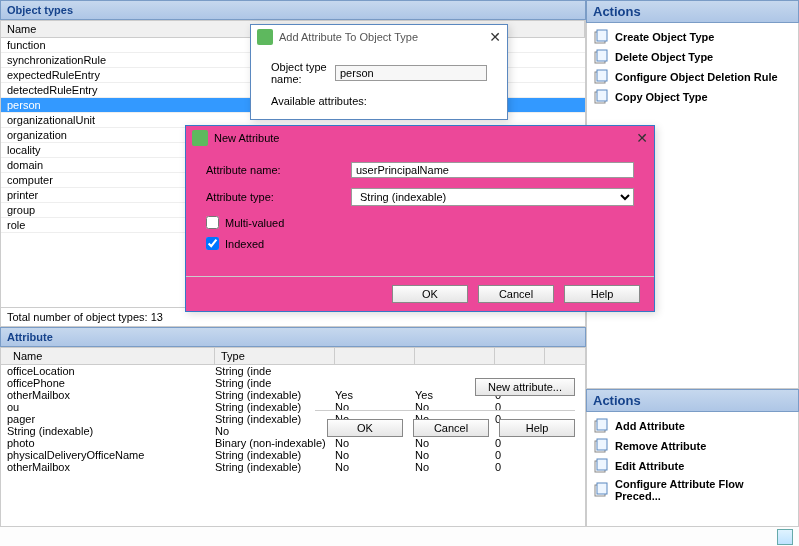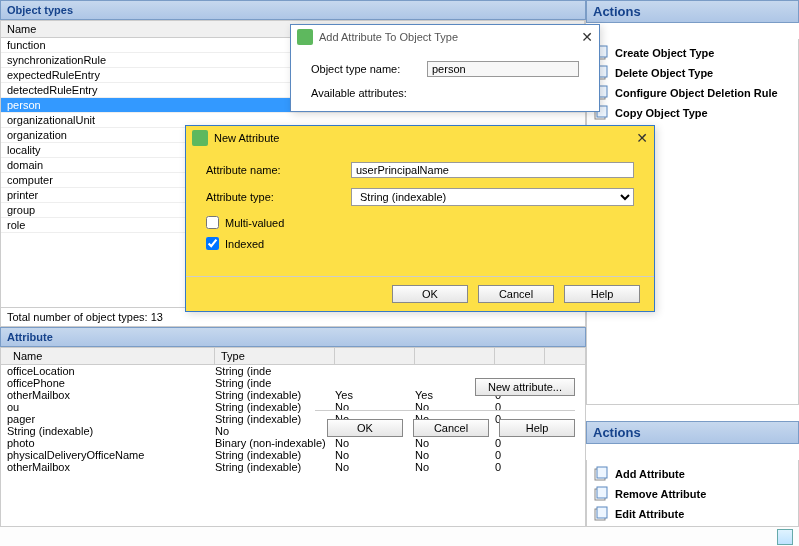--- a/index.html
+++ b/index.html
@@ -1,20 +1,20 @@
 <!DOCTYPE html>
 <html><head>
 <meta charset="utf-8">
 <style>
 * { box-sizing: border-box; margin: 0; padding: 0; font-family: "Segoe UI", Tahoma, sans-serif; font-size: 11px; }
 body { background: #fff; width: 799px; height: 546px; overflow: hidden; position: relative; }
 
 .layout { display: flex; height: 100%; justify-content: space-between; }
 .left-col { flex: 1; display: flex; flex-direction: column; }
-.right-col { width: 213px; display: flex; flex-direction: column; gap: 16px; }
+.right-col { width: 213px; display: flex; flex-direction: column; }
 
 .panel-header {
   background: linear-gradient(#c6d8ee, #aec6e6);
   border: 1px solid #7a9cc6;
   padding: 3px 6px;
   font-weight: bold;
   color: #15428b;
 }
 .right-col .panel-header { font-size: 13px; }
 
@@ -63,22 +63,22 @@
   background: #fff;
 }
 .form-row input[readonly] { background: #f7f7f7; }
 .check-row { display: flex; align-items: center; gap: 6px; margin: 8px 0 8px 0; }
 .btn-row { display: flex; gap: 10px; justify-content: flex-end; padding: 8px 14px; }
 .btn {
   min-width: 76px; padding: 2px 10px; border: 1px solid #888;
   background: linear-gradient(#fdfdfd,#e6e6e6); cursor: pointer; text-align: center;
 }
 
-.dlg-add { top: 24px; left: 250px; width: 310px; z-index: 5; margin-left: 40px; }
-.dlg-new { top: 125px; left: 185px; width: 470px; z-index: 10; background:#fde047; border:1px solid #3478c7;}
+.dlg-add { top: 24px; left: 250px; width: 258px; z-index: 5; }
+.dlg-new { top: 125px; left: 185px; width: 470px; z-index: 10; background:#ec4899; border:1px solid #3478c7;}
 .dlg-new .dialog-title { color:#000; }
 .dlg-mid-btns { position:absolute; top:378px; left:315px; z-index:4; display:flex; flex-direction:column; gap:8px; align-items:flex-end; width:260px;}
 .dlg-mid-btns .btn-row { padding:0; }
 .divider { border-top:1px solid #ccc; margin:6px 0 0; }
 
 .bottom-strip { position:absolute; bottom:0; left:0; right:0; height:20px; border-top:1px solid #ccc; display:flex; justify-content:flex-end; align-items:center; padding:0 6px; background:#fdfdfd;}
 .bottom-icon { width:16px; height:16px; border:1px solid #6aa; background:linear-gradient(#dff3ff,#bfe3ff); }
 
 svg { display:block; }
 </style>

